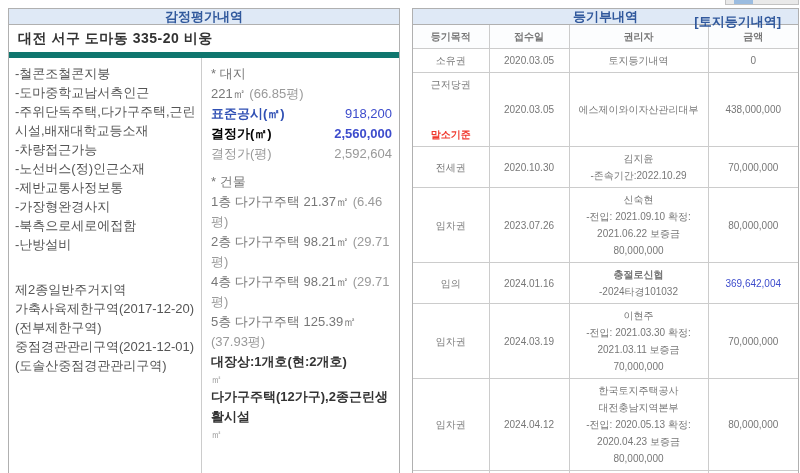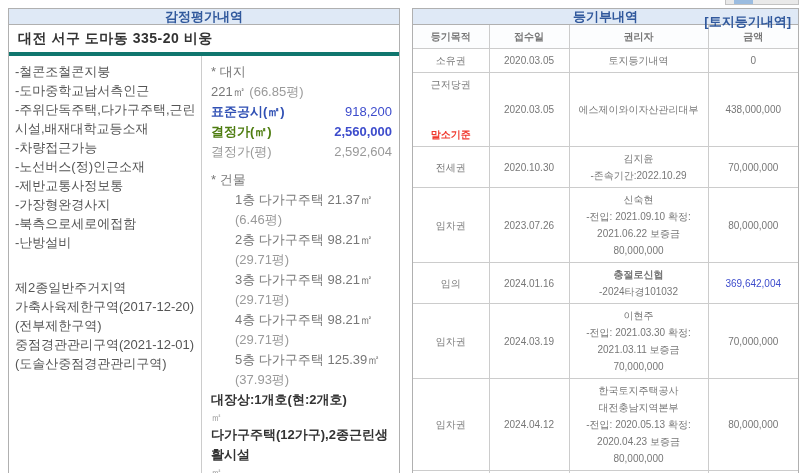--- a/index.html
+++ b/index.html
@@ -7,45 +7,45 @@
     font-family:"Liberation Sans","DejaVu Sans",sans-serif; position:relative; }
 
   
   .panel { position:absolute; top:8px; border:1px solid #b0b0b0; background:#fff; }
   .panel-header { background:#dfe9f6; border-bottom:1px solid #b0b0b0; height:16px;
     display:flex; align-items:center; justify-content:center; position:relative;
     color:#30589c; font-size:13px; font-weight:bold; }
 
   
   .left-panel { left:8px; width:392px; height:600px; }
-  .lp-title { padding:5px 9px 4px 9px; border-bottom:4px solid #0f766e;
+  .lp-title { padding:5px 9px 4px 9px; border-bottom:6px solid #0f766e;
     font-size:14px; font-weight:bold; color:#333333; letter-spacing:0.5px; }
   .lp-body { display:flex; align-items:stretch; height:540px; }
   .lp-col-left { width:193px; border-right:1px solid #cccccc; padding:6px 4px 6px 6px;
     font-size:13px; line-height:19px; color:#555555; }
   .pre { white-space:pre-line; }
   .lp-zoning { margin-top:26px; }
   .lp-col-right { flex:1; padding:6px 7px 6px 9px; font-size:13px; line-height:20px; color:#777777; }
   .section-label { color:#777777; }
   .dim { color:#9a9a9a; }
   .stat-row { display:flex; justify-content:space-between; align-items:baseline; }
   .stat-blue .stat-label { color:#3050b4; font-weight:bold; }
   .stat-blue .stat-value { color:#3d4ccc; }
-  .stat-blue-bold .stat-label { color:#4d7c0f; font-weight:bold; }
+  .stat-blue-bold .stat-label { color:#000000; font-weight:bold; }
   .stat-blue-bold .stat-value { color:#3d4ccc; font-weight:bold; }
   .stat-gray .stat-label { color:#999999; }
   .stat-gray .stat-value { color:#999999; }
   .gap8 { height:8px; }
-  .floor-line { color:#777777;margin-left:24px; }
+  .floor-line { color:#777777; }
   .bold-note { color:#333333; font-weight:bold; }
   .unit-line { font-size:11px; line-height:15px; color:#999999; }
 
   
   .right-panel { left:412px; width:387px; height:620px; }
-  .rp-link { position:absolute; right:7px; top:4px; color:#30589c; font-size:13px;
+  .rp-link { position:absolute; right:17px; top:4px; color:#30589c; font-size:13px;
     font-weight:bold; text-decoration:none; cursor:pointer; }
   table.reg { width:100%; border-collapse:collapse; table-layout:fixed; }
   table.reg td, table.reg th { border:1px solid #cccccc; text-align:center;
     vertical-align:middle; font-size:10px; line-height:17px; padding:3px 2px;
     color:#777777; word-break:keep-all; }
   table.reg tr > *:first-child { border-left:none; }
   table.reg tr > *:last-child { border-right:none; }
   table.reg tr:first-child > * { border-top:none; }
   th.colh { color:#4a69a8; font-weight:bold; background:#fcfdfe; padding:5px 2px; }
   .holder-name { display:block; }
@@ -111,24 +111,20 @@
       <div class="section-label">* 건물</div>
       <div class="floor-line">
         <span>1층 다가구주택 21.37㎡</span>
         <span class="dim">(6.46평)</span>
       </div>
       <div class="floor-line">
         <span>2층 다가구주택 98.21㎡</span>
         <span class="dim">(29.71평)</span>
       </div>
       <div class="floor-line">
-        <span>3층 다가구주택 98.21㎡</span>
-        <span class="dim">(29.71평)</span>
-      </div>
-      <div class="floor-line">
         <span>4층 다가구주택 98.21㎡</span>
         <span class="dim">(29.71평)</span>
       </div>
       <div class="floor-line">
         <span>5층 다가구주택 125.39㎡</span>
         <span class="dim">(37.93평)</span>
       </div>
       <div class="bold-note">대장상:1개호(현:2개호)</div>
       <div class="unit-line">㎡</div>
       <div class="bold-note">다가구주택(12가구),2종근린생활시설</div>

